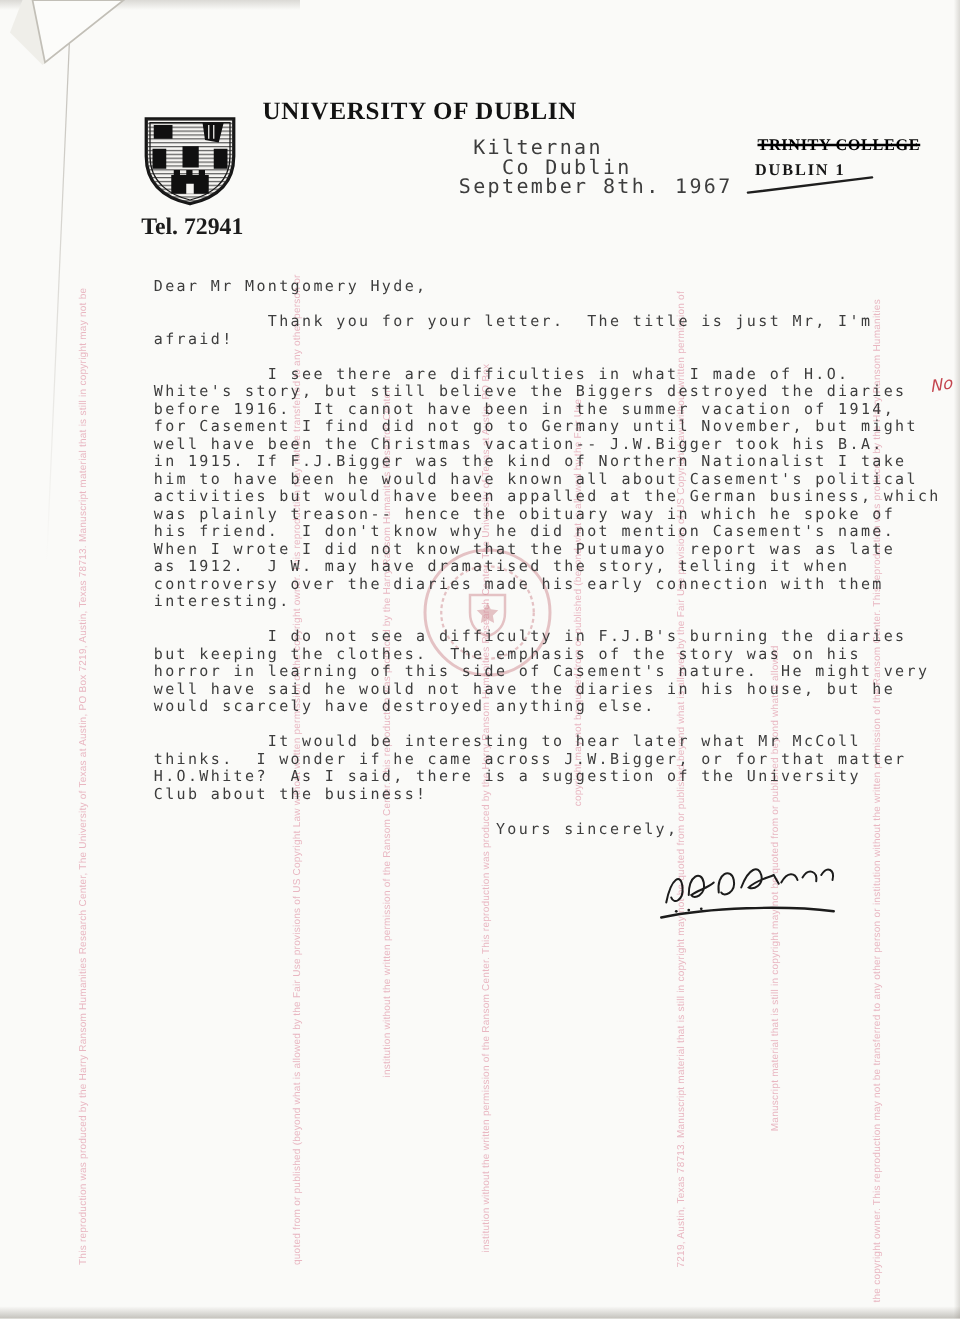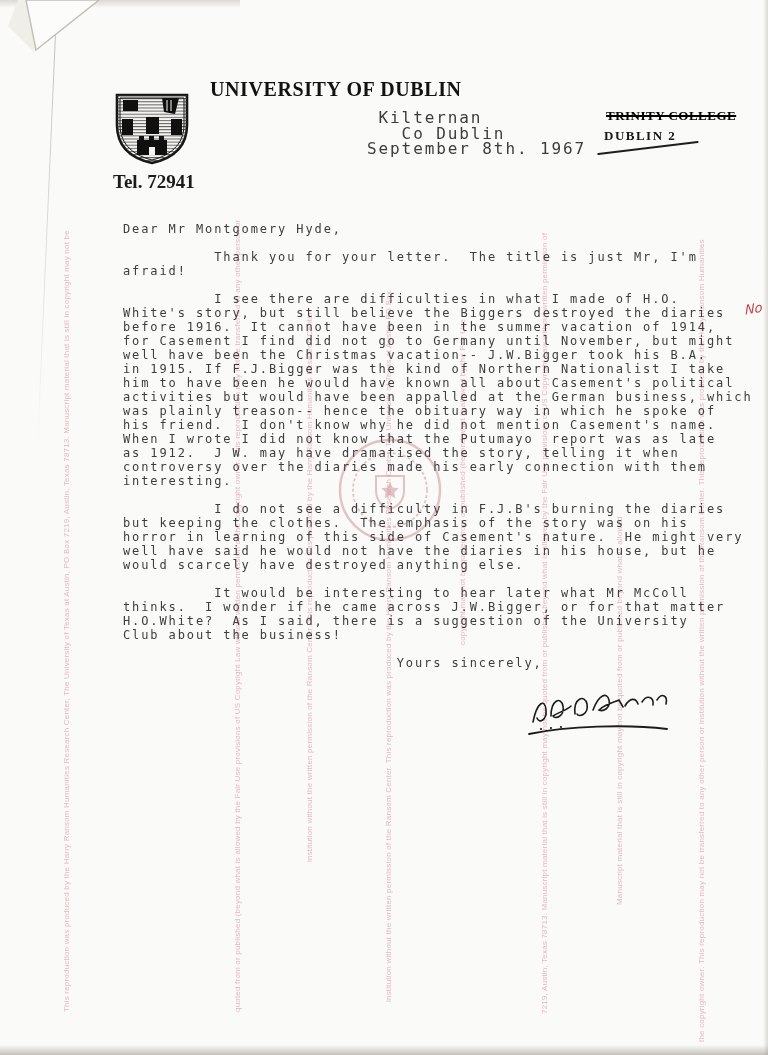--- a/index.html
+++ b/index.html
@@ -122,21 +122,21 @@
   </svg>
   <div class="tel">Tel. 72941</div>
 
   <div class="uni-title">UNIVERSITY OF DUBLIN</div>
 
   <pre class="addr"> Kilternan
    Co Dublin
 September 8th. 1967</pre>
 
   <div class="trinity">TRINITY COLLEGE</div>
-  <div class="dublin2">DUBLIN 2</div>
+  <div class="dublin2">DUBLIN 1</div>
   <div class="dublin2-strike"></div>
 
   <pre class="body-text">Dear Mr Montgomery Hyde,
 
           Thank you for your letter.  The title is just Mr, I'm
 afraid!
 
           I see there are difficulties in what I made of H.O.
 White's story, but still believe the Biggers destroyed the diaries
 before 1916.  It cannot have been in the summer vacation of 1914,

